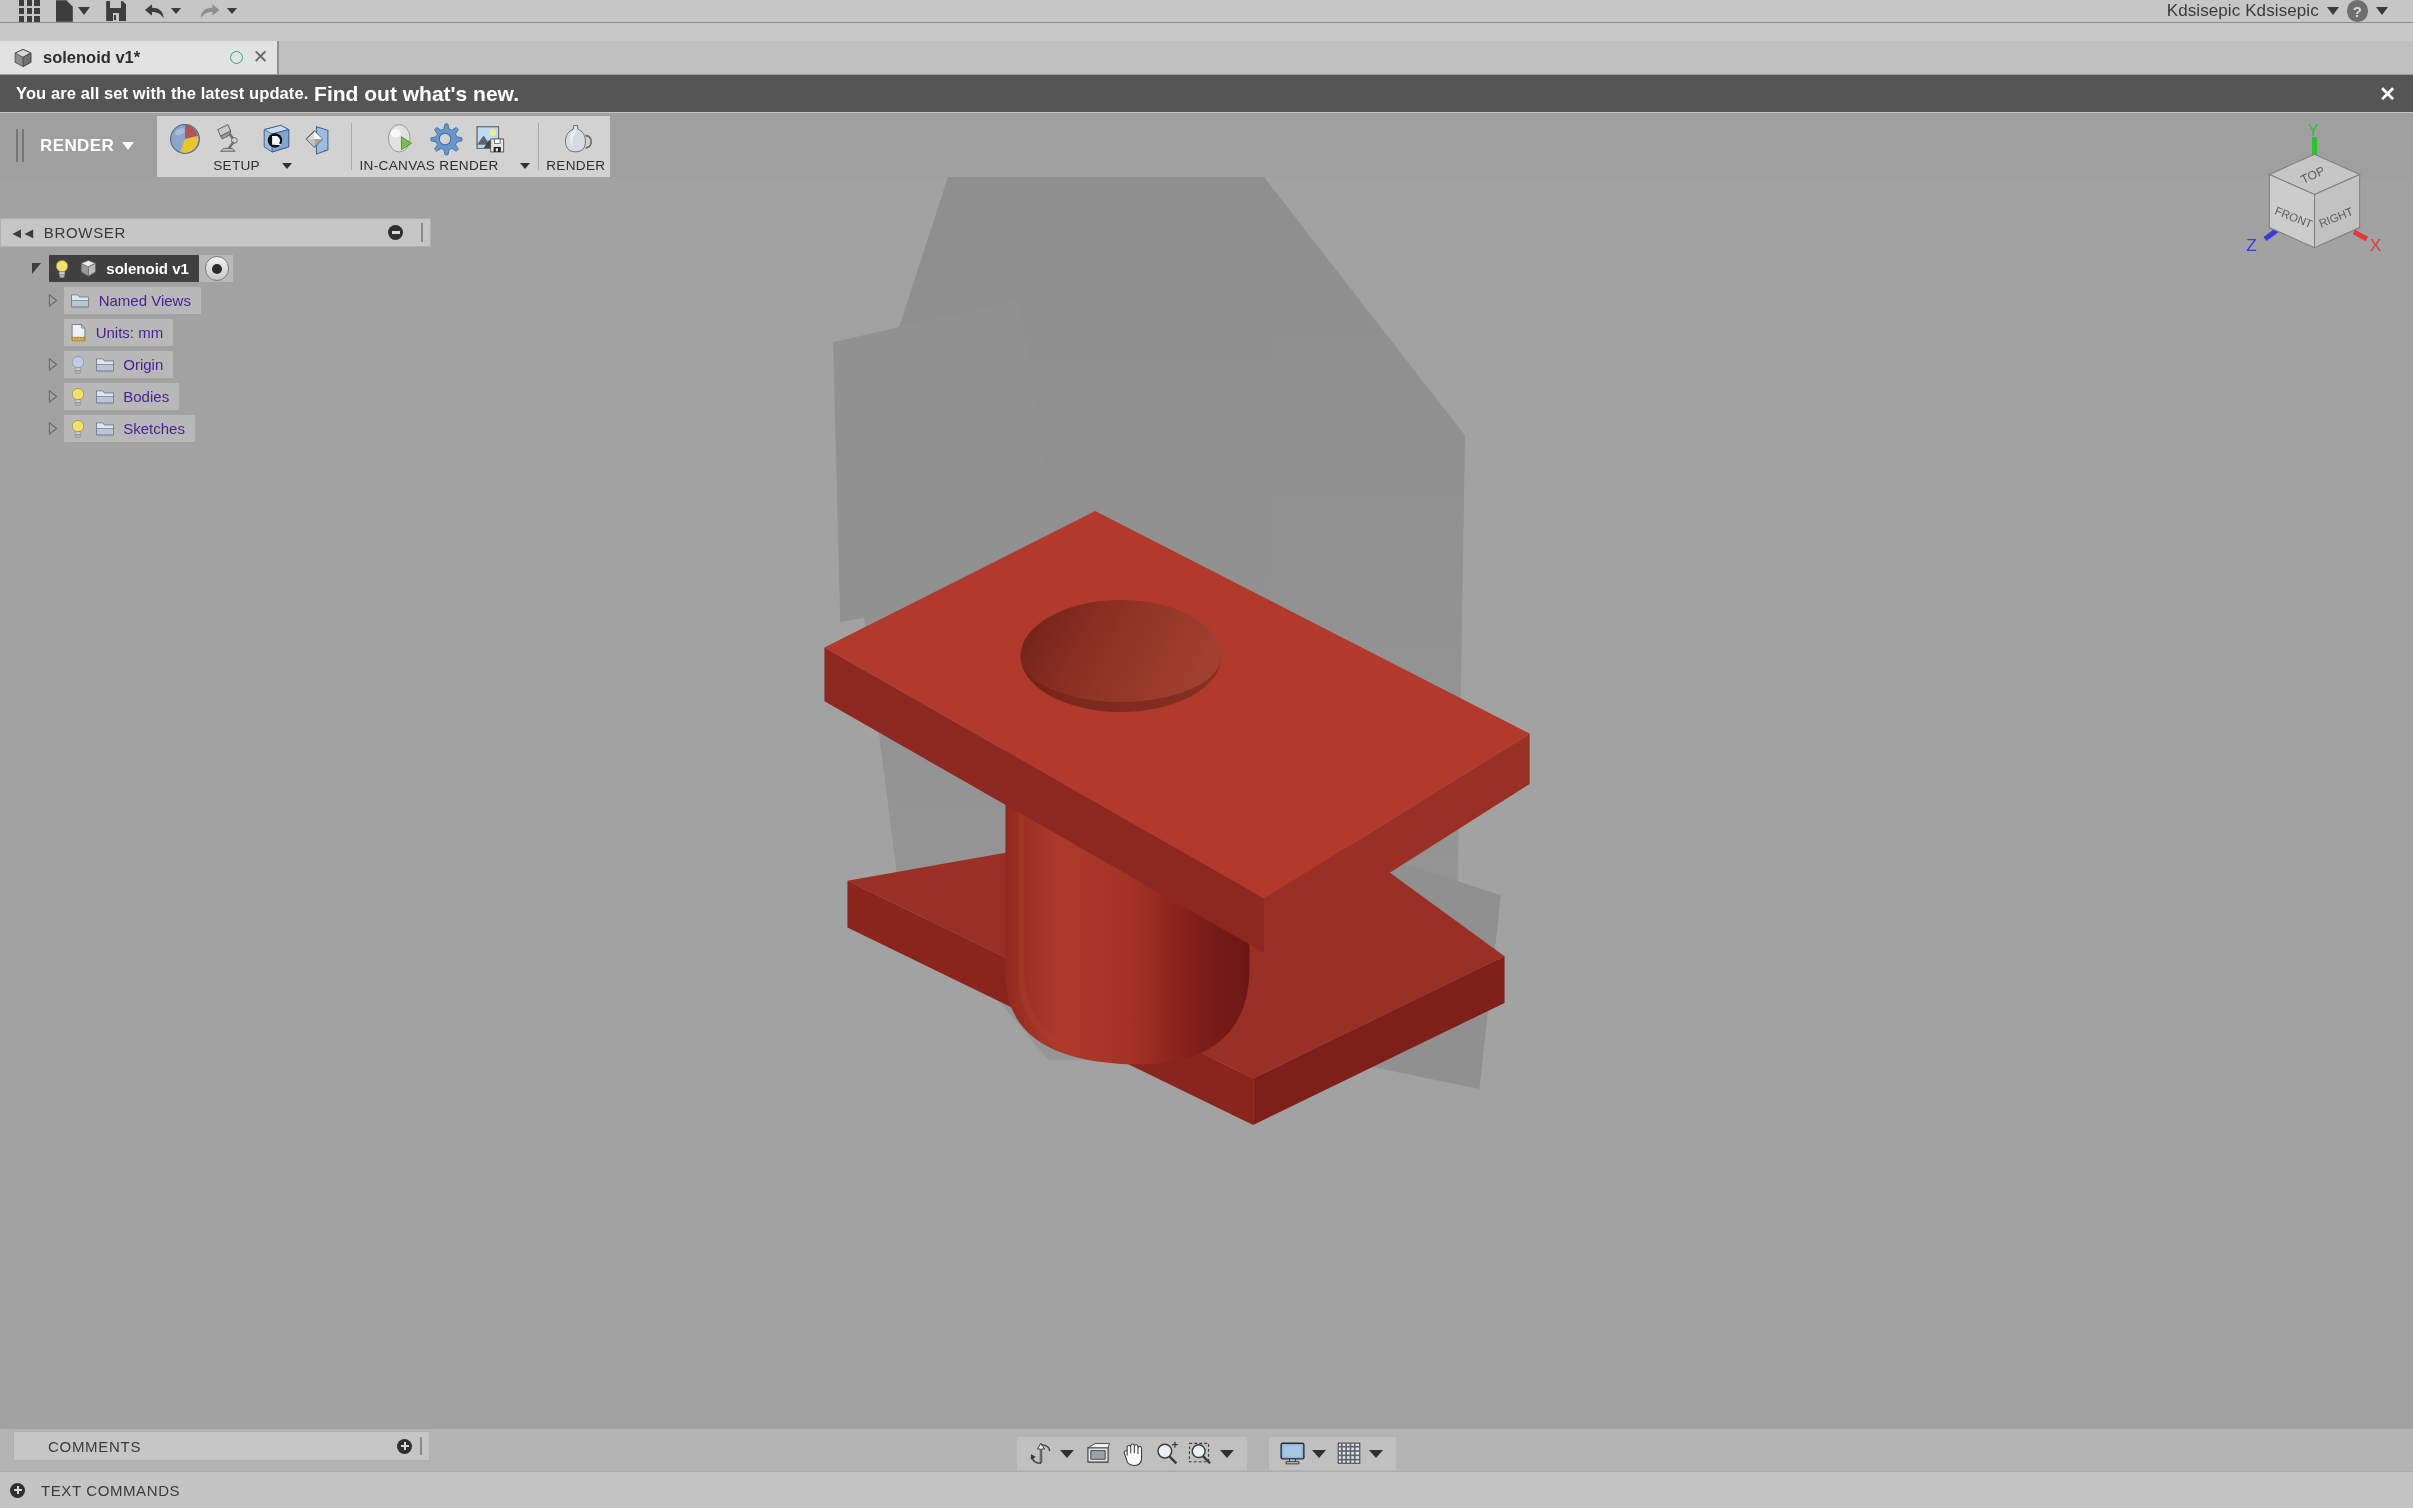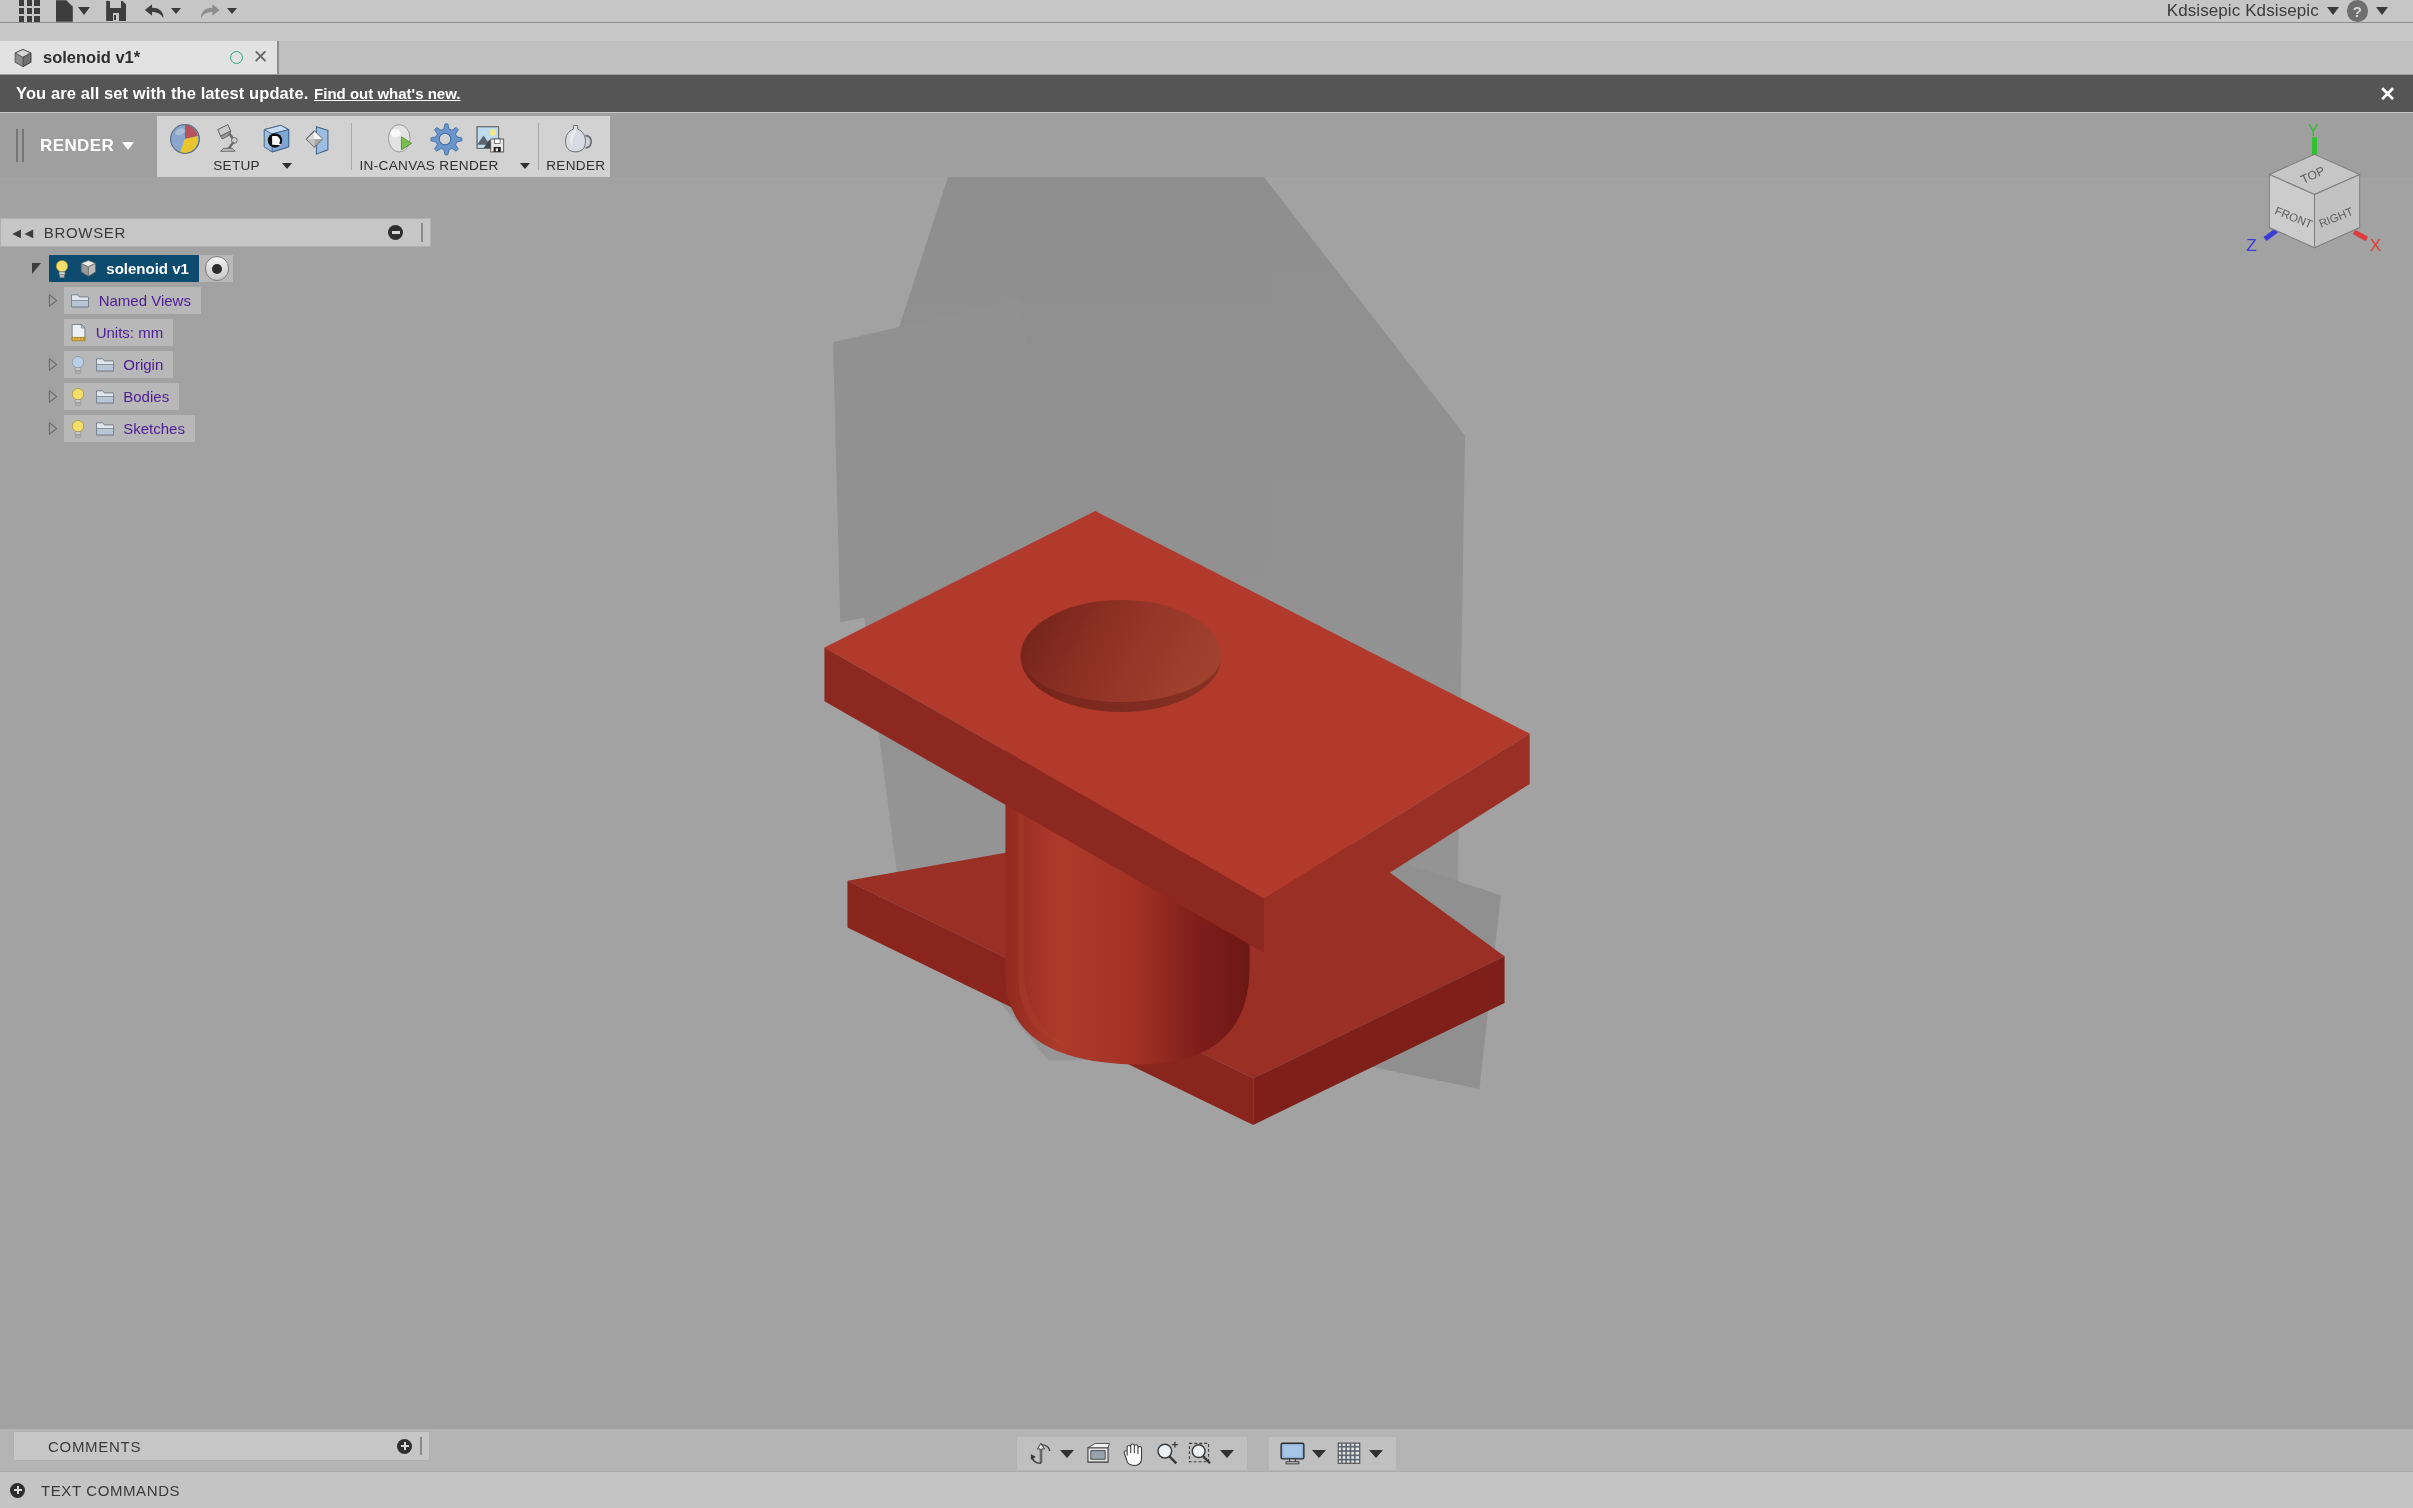--- a/index.html
+++ b/index.html
@@ -91,21 +91,21 @@
   }
   .tab-close { font-size: 18.7px; color: #666; line-height: 1; flex: none; font-weight: 300; }
 
   
   .notice {
     position: absolute; left: 0; top: 75px; width: 2413px; height: 37px;
     background: #555555; display: flex; align-items: center;
     padding: 0 17px 0 16px;
   }
   .notice-text { color: #ffffff; font-size: 16.5px; font-weight: bold; letter-spacing: 0.1px; }
-  .notice-link { color: #ffffff; font-size: 15px; font-weight: bold; text-decoration: underline; margin-left: 5.7px; }
+  .notice-link { color: #ffffff; font-size: 21px; font-weight: bold; margin-left: 5.7px; }
   .notice-x { margin-left: auto; color: #ffffff; font-size: 20px; font-weight: bold; line-height: 1; }
 
   
   .ribbon {
     position: absolute; left: 0; top: 113px; width: 2413px; height: 65px;
     background: #9f9f9f;
   }
   .wsname {
     position: absolute; left: 0; top: 113px; height: 65px;
     display: flex; align-items: center; padding-left: 16px; gap: 0;
@@ -166,21 +166,21 @@
   .twist {
     width: 24.4px; display: flex; align-items: center; justify-content: center; flex: none;
   }
   .tri-outline { width:9.3px;height:13px; }
   .tri-down-filled { width:0;height:0;border-left:9.3px solid #3d3d3d;border-bottom:11.5px solid transparent; }
 
   .tcontent {
     display: flex; align-items: center; gap: 8.6px; height: 27px;
     padding: 0 10px 0 5.7px; background: #b8b8b8; border-radius: 0.7px;
   }
-  .tcontent.sel { background: #0c4a6e; }
+  .tcontent.sel { background: #404040; }
   .tlabel { font-size: 15px; color: #4c1d95; white-space: nowrap; }
   .tcontent.sel .tlabel { color: #ffffff; font-weight: bold; }
   .bulb { width: 16px; height: 20px; flex:none; }
   .folder { width: 20px; height: 17px; flex: none; }
   .cube-sm { width: 18.7px; height: 18.7px; flex: none; }
   .unitsdoc { width: 17px; height: 20px; flex: none; }
   .rad-outer {
     width: 24.4px; height: 24.4px; border-radius: 50%;
     background: linear-gradient(#f2f2f2,#c8c8c8); border: 1.4px solid #7a7a7a;
     display: flex; align-items: center; justify-content: center; margin-left: 5.7px; flex:none;

